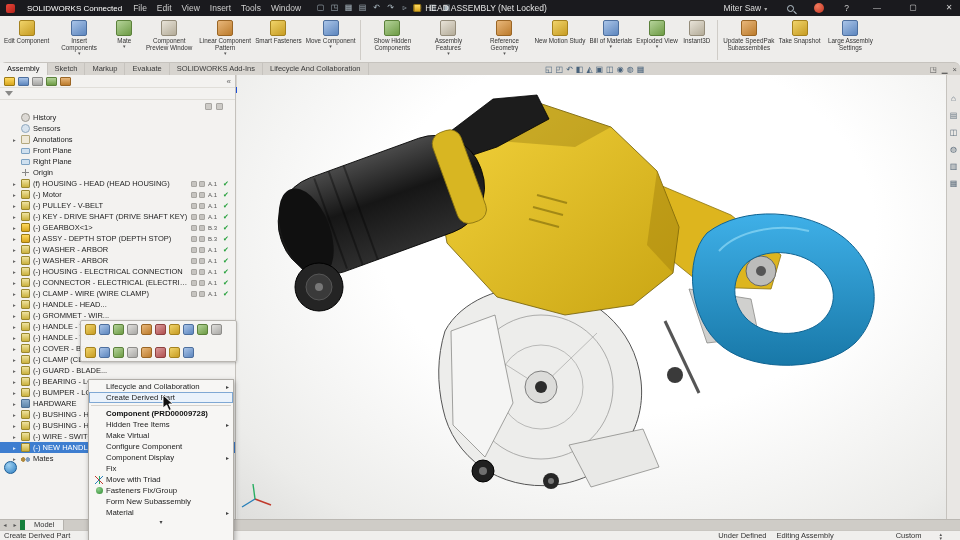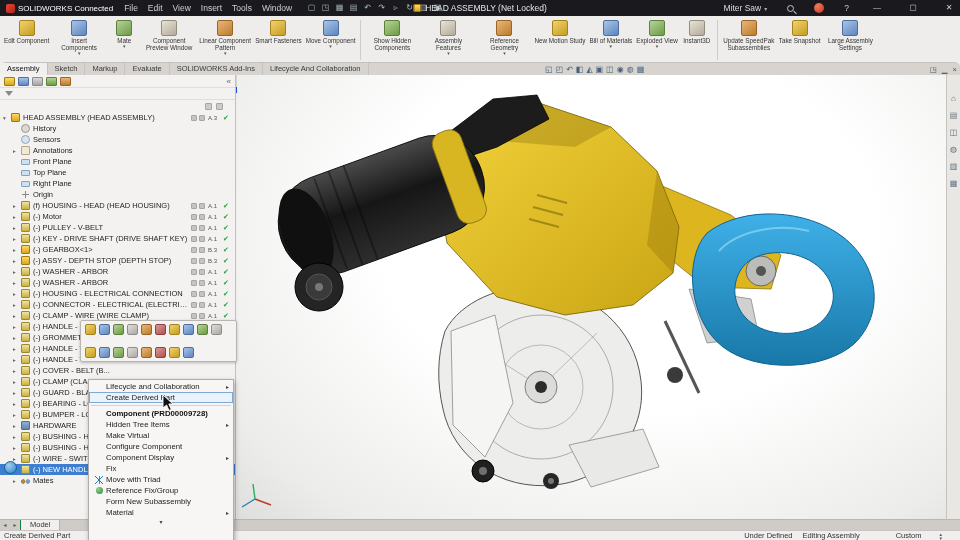--- a/index.html
+++ b/index.html
@@ -2,21 +2,21 @@
 <html><head>
 <meta charset="utf-8">
 <style>
   *{margin:0;padding:0;box-sizing:border-box;}
   html,body{width:960px;height:540px;overflow:hidden;background:#cfcccb;}
   body{font-family:"Liberation Sans",sans-serif;}
   .app{position:relative;width:960px;height:540px;background:#eeedeb;overflow:hidden;user-select:none;}
 
   
   .titlebar{position:absolute;left:0;top:0;right:0;height:16px;background:#1a1a1e;display:flex;align-items:center;color:#d8d8d8;font-size:8.5px;z-index:10;}
-  .logo{display:flex;align-items:flex-start;gap:3px;padding:0 6px;flex:none;}
+  .logo{display:flex;align-items:flex-start;gap:12px;padding:0 6px;flex:none;}
   .logo-mark{width:9px;height:9px;background:linear-gradient(135deg,#e8473a,#b2221a);border-radius:2px;display:inline-block;}
   .logo-text{color:#fff;font-size:8px;white-space:nowrap;}
   .menubar{display:flex;flex:none;}
   .menu-item{padding:0 5px;line-height:16px;color:#cfcfcf;}
   .qb{display:flex;align-items:center;margin-left:8px;gap:1px;flex:none;}
   .qb-icon{width:13px;text-align:center;color:#a9b6bf;font-size:8px;line-height:16px;}
   .tb-title{position:absolute;left:50%;top:0;transform:translateX(-50%);display:flex;align-items:center;gap:4px;color:#e6e6e6;font-size:8.5px;line-height:16px;white-space:nowrap;}
   .tb-title-icon{width:8px;height:8px;border-radius:1px;background:linear-gradient(#ffd95e,#d8a61f);border:1px solid #9c7a14;}
   .tb-right{position:absolute;right:0;top:0;height:16px;display:flex;align-items:center;gap:20px;padding-right:3px;}
   .tb-profile{display:flex;align-items:center;gap:3px;color:#dcdcdc;}
@@ -90,28 +90,28 @@
   .viewport{position:absolute;left:237px;top:75px;right:14px;bottom:21px;background:radial-gradient(ellipse at 55% 35%,#ffffff 45%,#ececea 85%,#dededc 100%);}
   .viewport svg{position:absolute;inset:0;width:100%;height:100%;}
 
   
   .taskpane{position:absolute;right:0;top:75px;width:14px;bottom:21px;background:#e9e7e4;border-left:1px solid #c6c3be;display:flex;flex-direction:column;align-items:center;padding-top:20px;gap:9px;}
   .tp-icon{font-size:8px;color:#5a6b7a;line-height:1;}
 
   
   .modeltabs{position:absolute;left:0;bottom:10px;right:0;height:11px;background:#cfccc7;border-top:1px solid #bab7b2;display:flex;align-items:stretch;font-size:7.5px;color:#333;}
   .mt-nav{width:10px;text-align:center;line-height:10px;color:#555;font-size:6px;}
-  .mtab{padding:0 9px;line-height:10px;background:#f1f0ee;border-right:1px solid #b5b2ad;border-left:1px solid #15803d;}
+  .mtab{padding:0 9px;line-height:10px;background:#f1f0ee;border-right:1px solid #b5b2ad;border-left:5px solid #15803d;}
 
   
   .statusbar{position:absolute;left:0;bottom:0;right:0;height:10px;background:#f0efed;border-top:1px solid #c9c6c1;display:flex;align-items:center;font-size:7.5px;color:#333;padding:0 4px;}
   .sb-left{flex:none;}
   .sb-right{display:flex;align-items:center;margin-left:auto;}
   .sb-defined{margin-right:10px;}
-  .sb-mode{margin-right:36px;}
+  .sb-mode{margin-right:62px;}
   .sb-units{margin-right:18px;}
   .sb-spin{display:flex;flex-direction:column;line-height:4px;font-size:5px;color:#555;margin-right:14px;}
 
   
   .ctxbar{position:absolute;left:80px;top:320px;width:157px;height:42px;background:rgba(244,243,241,0.97);border:1px solid #b9b6b1;border-radius:2px;box-shadow:0 1px 3px rgba(0,0,0,0.25);padding:3px 4px;display:flex;flex-direction:column;justify-content:space-between;z-index:40;}
   .ctxrow{display:flex;gap:3px;align-items:center;}
   .ctx-icon{width:11px;height:11px;border-radius:2px;display:inline-block;}
   .cc0{background:linear-gradient(145deg,#f0d36a,#c79c22);border:1px solid #a5821e;}
   .cc1{background:linear-gradient(145deg,#a9c4e8,#5d86be);border:1px solid #4d6f9e;}
   .cc2{background:linear-gradient(145deg,#b5d39a,#6d9b44);border:1px solid #5b813a;}
@@ -389,55 +389,39 @@
         <span class="fm-chevron">«</span>
       </div>
     <div class="fm-filter">
       <span class="funnel"></span>
     </div>
     <div class="tree-colhead">
       <span class="colh-icon"></span>
       <span class="colh-icon"></span>
     </div>
     <div class="tree">
-        <div class="trow">
-          <span class="texp">▾</span>
-          <span class="tico ic-assembly"></span>
-          <span class="tlbl">HEAD ASSEMBLY (HEAD ASSEMBLY)</span>
-          <span class="tstat">
-            <span class="tlk"></span>
-            <span class="tlk"></span>
-          </span>
-          <span class="tver">A.3</span>
-          <span class="tchk">✔</span>
-        </div>
         <div class="trow ind">
           <span class="texp"></span>
           <span class="tico ic-history"></span>
           <span class="tlbl">History</span>
         </div>
         <div class="trow ind">
           <span class="texp"></span>
           <span class="tico ic-sensors"></span>
           <span class="tlbl">Sensors</span>
         </div>
         <div class="trow ind">
           <span class="texp">▸</span>
           <span class="tico ic-annotations"></span>
           <span class="tlbl">Annotations</span>
         </div>
         <div class="trow ind">
           <span class="texp"></span>
           <span class="tico ic-plane"></span>
           <span class="tlbl">Front Plane</span>
-        </div>
-        <div class="trow ind">
-          <span class="texp"></span>
-          <span class="tico ic-plane"></span>
-          <span class="tlbl">Top Plane</span>
         </div>
         <div class="trow ind">
           <span class="texp"></span>
           <span class="tico ic-plane"></span>
           <span class="tlbl">Right Plane</span>
         </div>
         <div class="trow ind">
           <span class="texp"></span>
           <span class="tico ic-origin"></span>
           <span class="tlbl">Origin</span>
@@ -735,21 +719,21 @@
           <span class="mico">
             <span class="i-triad"></span>
           </span>
           <span class="mlbl">Move with Triad</span>
           <span class="msub"></span>
         </div>
         <div class="mitem">
           <span class="mico">
             <span class="i-pin"></span>
           </span>
-          <span class="mlbl">Reference Fix/Group</span>
+          <span class="mlbl">Fasteners Fix/Group</span>
           <span class="msub"></span>
         </div>
         <div class="mitem">
           <span class="mico"></span>
           <span class="mlbl">Form New Subassembly</span>
           <span class="msub"></span>
         </div>
         <div class="mitem">
           <span class="mico"></span>
           <span class="mlbl">Material</span>

